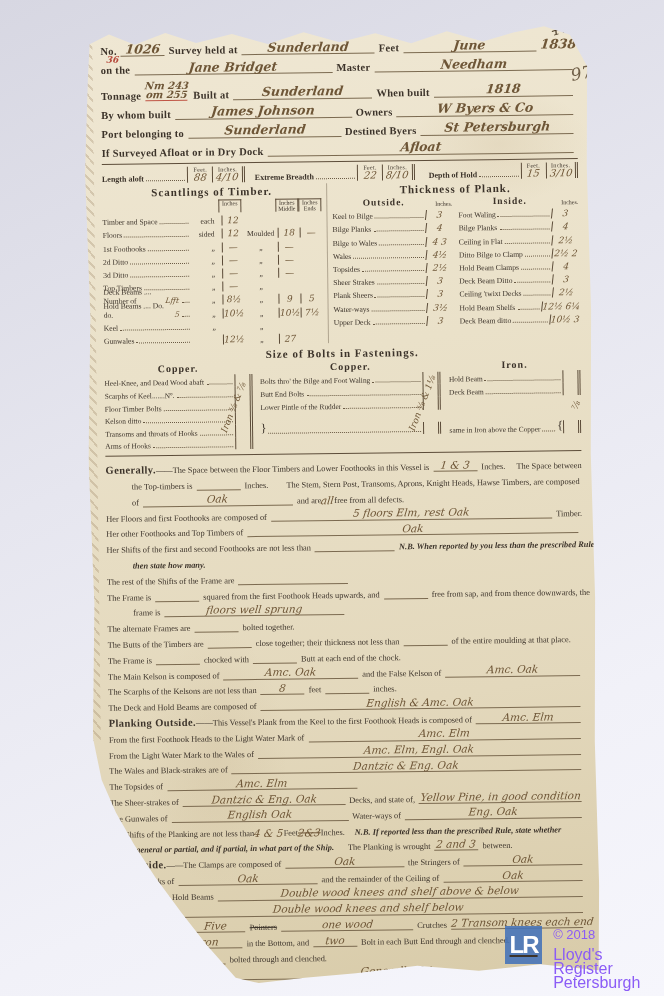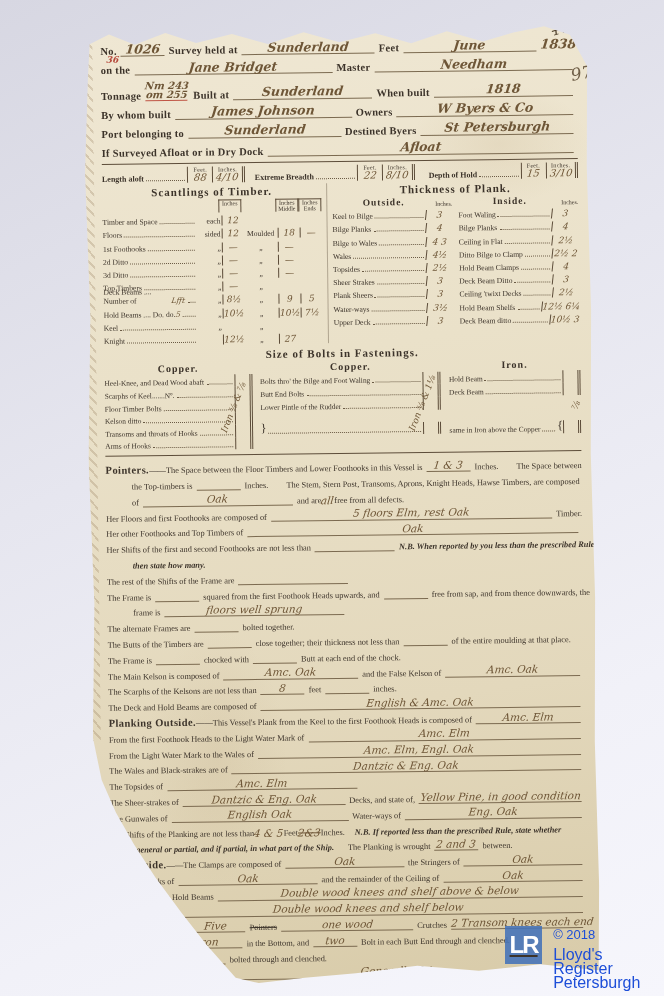--- a/index.html
+++ b/index.html
@@ -51,21 +51,21 @@
   .dimval.hw{transform:skewX(-8deg);}
 
   
   .cols2{display:flex;margin-top:2px;}
   .scant{flex:0 0 46%;padding-right:5px;}
   .thick{flex:1;border-left:1px solid rgba(90,76,57,.4);padding-left:5px;}
   .ttl{text-align:center;font-weight:bold;font-size:11px;letter-spacing:1px;margin:1px 0 2px;}
   .srow,.trow{display:flex;align-items:flex-end;font-size:7.6px;height:13.2px;}
   .scell{flex:0 0 21px;text-align:center;border-left:1px solid #5c4c39;font-size:9px;}
   .scell.hwv{font-family:"DejaVu Serif",serif;font-style:italic;color:#6e5637;}
-  .unitw{flex:0 0 24px;text-align:right;padding-right:1px;}
+  .unitw{flex:0 0 24px;text-align:right;padding-right:7px;}
   .mouldw{flex:0 0 34px;text-align:center;margin-top:32px;}
   .shead{display:flex;font-size:6px;line-height:6px;text-align:center;}
   .shead .sp{flex:1;}
   .shead .c{flex:0 0 21px;border:1px solid #5c4c39;border-bottom:none;}
   .shead .m{flex:0 0 34px;}
   .tsub{display:flex;}
   .tcol{flex:1;}
   .tcol+.tcol{margin-left:6px;}
   .tval{flex:0 0 26px;text-align:center;border-left:1px solid #5c4c39;font-size:9px;}
   .tinh{font-size:6px;text-align:right;line-height:6px;}
@@ -89,21 +89,21 @@
   .pline .blank .hw{font-size:10.5px;}
   .nb{font-style:italic;font-weight:bold;}
   .ind{margin-left:26px;}
 
   .sig{display:flex;align-items:flex-end;font-size:9px;font-style:italic;height:19px;}
 
   
   .wm{position:absolute;left:505px;top:926px;display:flex;align-items:flex-start;}
   .lrbox{width:38px;height:38px;background:rgba(67,114,184,.88);display:flex;align-items:center;justify-content:center;text-decoration:underline;}
   .lrbox span{color:#fff;font-family:"Liberation Sans",sans-serif;font-weight:bold;font-size:24px;letter-spacing:-2px;}
-  .wmtext{margin-left:11px;font-family:"Liberation Sans",sans-serif;color:#1d4ed8;}
+  .wmtext{margin-left:11px;font-family:"Liberation Sans",sans-serif;color:#8b5cf6;}
   .wmyear{font-size:13px;margin-top:1px;}
   .wmorg{font-size:16px;line-height:14px;margin-top:6px;}
 </style>
 </head>
 <body>
 
 <div class="paper">
   <div class="binding"></div>
   <div class="stain s1"></div>
   <div class="stain s2"></div>
@@ -285,21 +285,21 @@
             <span>Keel</span>
             <i class="hw"></i>
             <span class="dots"></span>
             <span class="unitw">„</span>
             <span class="scell hwv"></span>
             <span class="mouldw">„</span>
             <span class="scell hwv"></span>
             <span class="scell hwv"></span>
           </div>
         <div class="srow">
-            <span>Knight</span>
+            <span>Gunwales</span>
             <i class="hw"></i>
             <span class="dots"></span>
             <span class="unitw"></span>
             <span class="scell hwv">12½</span>
             <span class="mouldw">„</span>
             <span class="scell hwv">27</span>
             <span class="scell hwv"></span>
           </div>
       </div>
 
@@ -490,21 +490,21 @@
             <span style="font-size:12px;">{</span>
             <span class="bico"></span>
           </div>
         <span class="bdiag" style="right:0;top:42px;">⅞</span>
       </div>
     </div>
 
     <hr class="rule" style="margin-top:5px;">
 
     <div class="pline">
-        <span class="hd">Pointers.</span>
+        <span class="hd">Generally.</span>
         <span class="p">——The Space between the Floor Timbers and Lower Foothooks in this Vessel is</span>
         <span class="blank bshort"><i class="hw">1 &amp; 3</i></span>
         <span class="p">Inches.</span>
         <span style="flex:1"></span>
         <span class="p">The Space between</span>
       </div>
     <div class="pline ind">
         <span class="p">the Top-timbers is</span>
         <span class="blank bshort"></span>
         <span class="p">Inches.</span>

